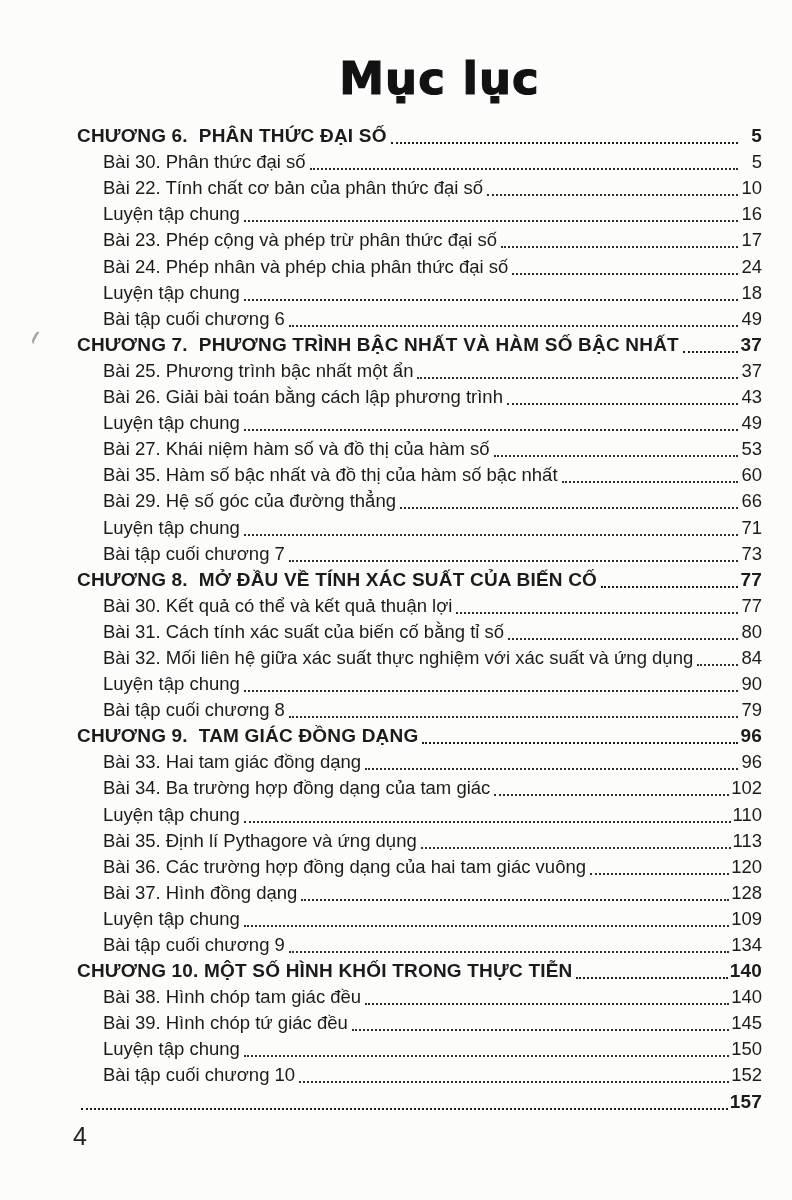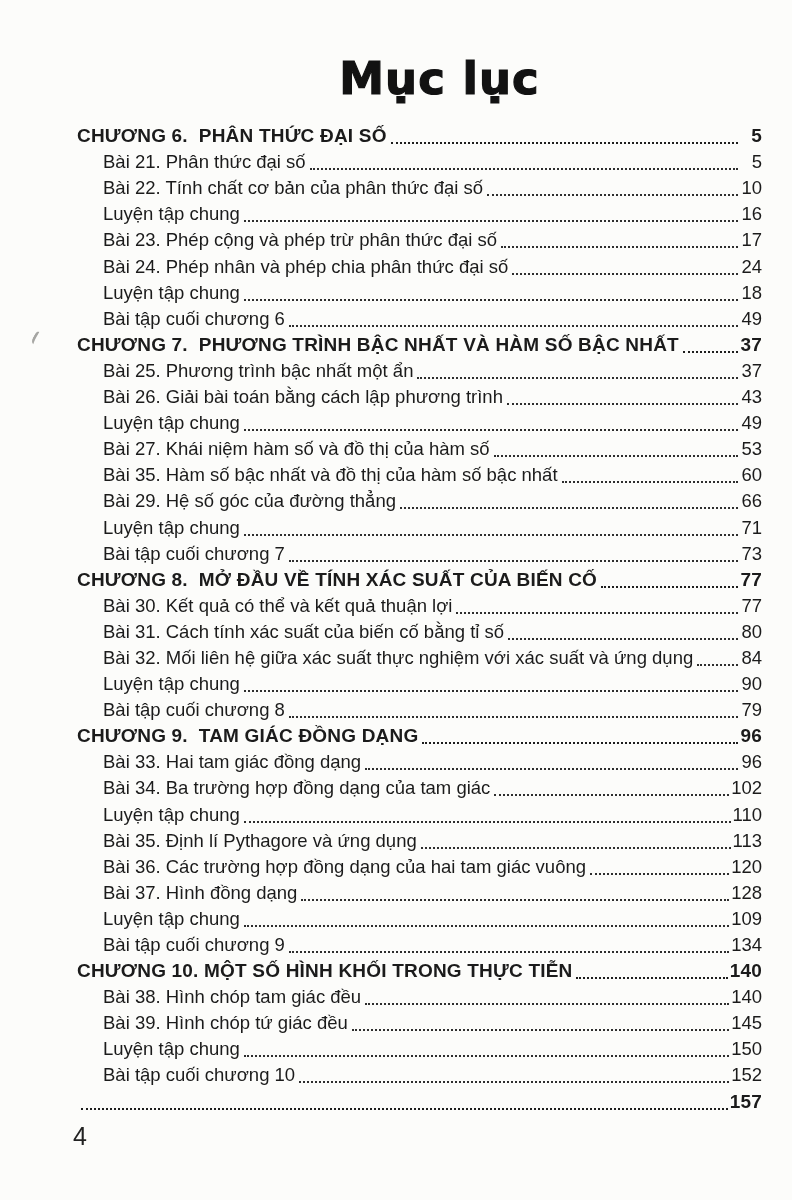--- a/index.html
+++ b/index.html
@@ -83,21 +83,21 @@
 
   <h1 class="title">Mục lục</h1>
 
   <div class="toc">
       <div class="row chapter">
     <span class="label">CHƯƠNG 6.  PHÂN THỨC ĐẠI SỐ</span>
     <span class="leader"></span>
     <span class="pagenum">5</span>
   </div>
       <div class="row item">
-    <span class="label">Bài 21. Phân thức đại số</span>
+    <span class="label">Bài 30. Phân thức đại số</span>
     <span class="leader"></span>
     <span class="pagenum">5</span>
   </div>
       <div class="row item">
     <span class="label">Bài 22. Tính chất cơ bản của phân thức đại số</span>
     <span class="leader"></span>
     <span class="pagenum">10</span>
   </div>
       <div class="row item">
     <span class="label">Luyện tập chung</span>

